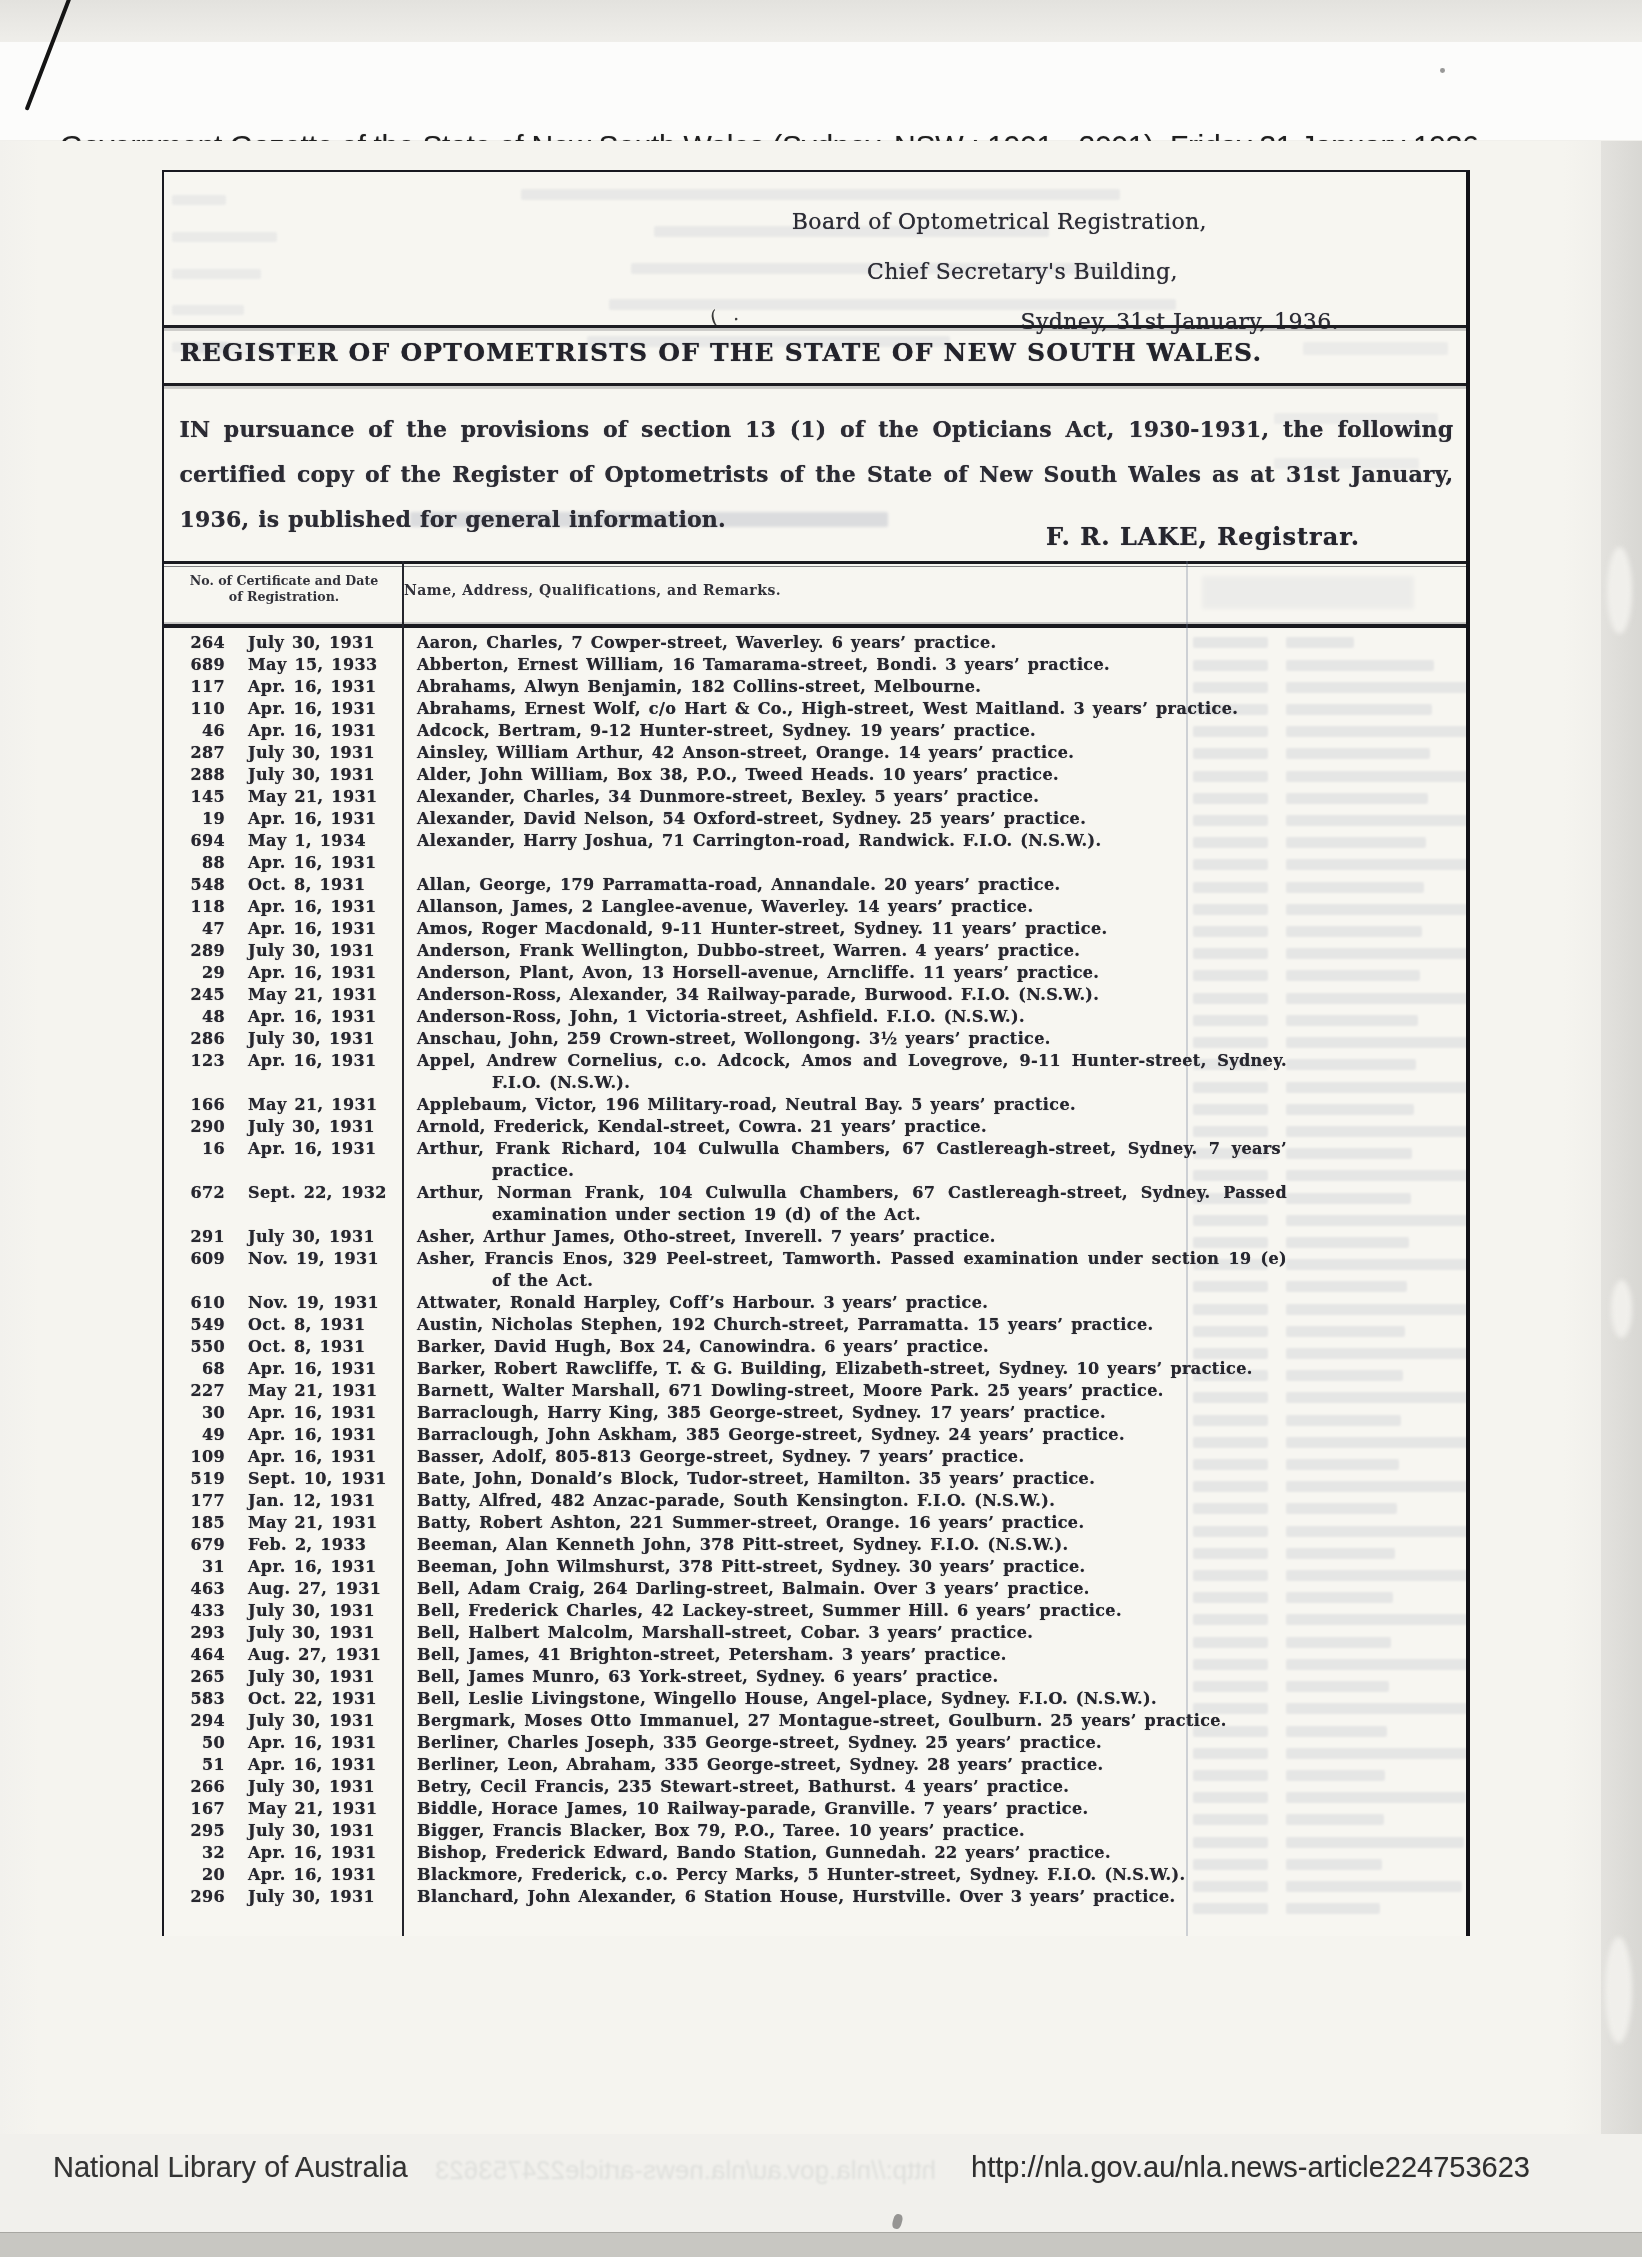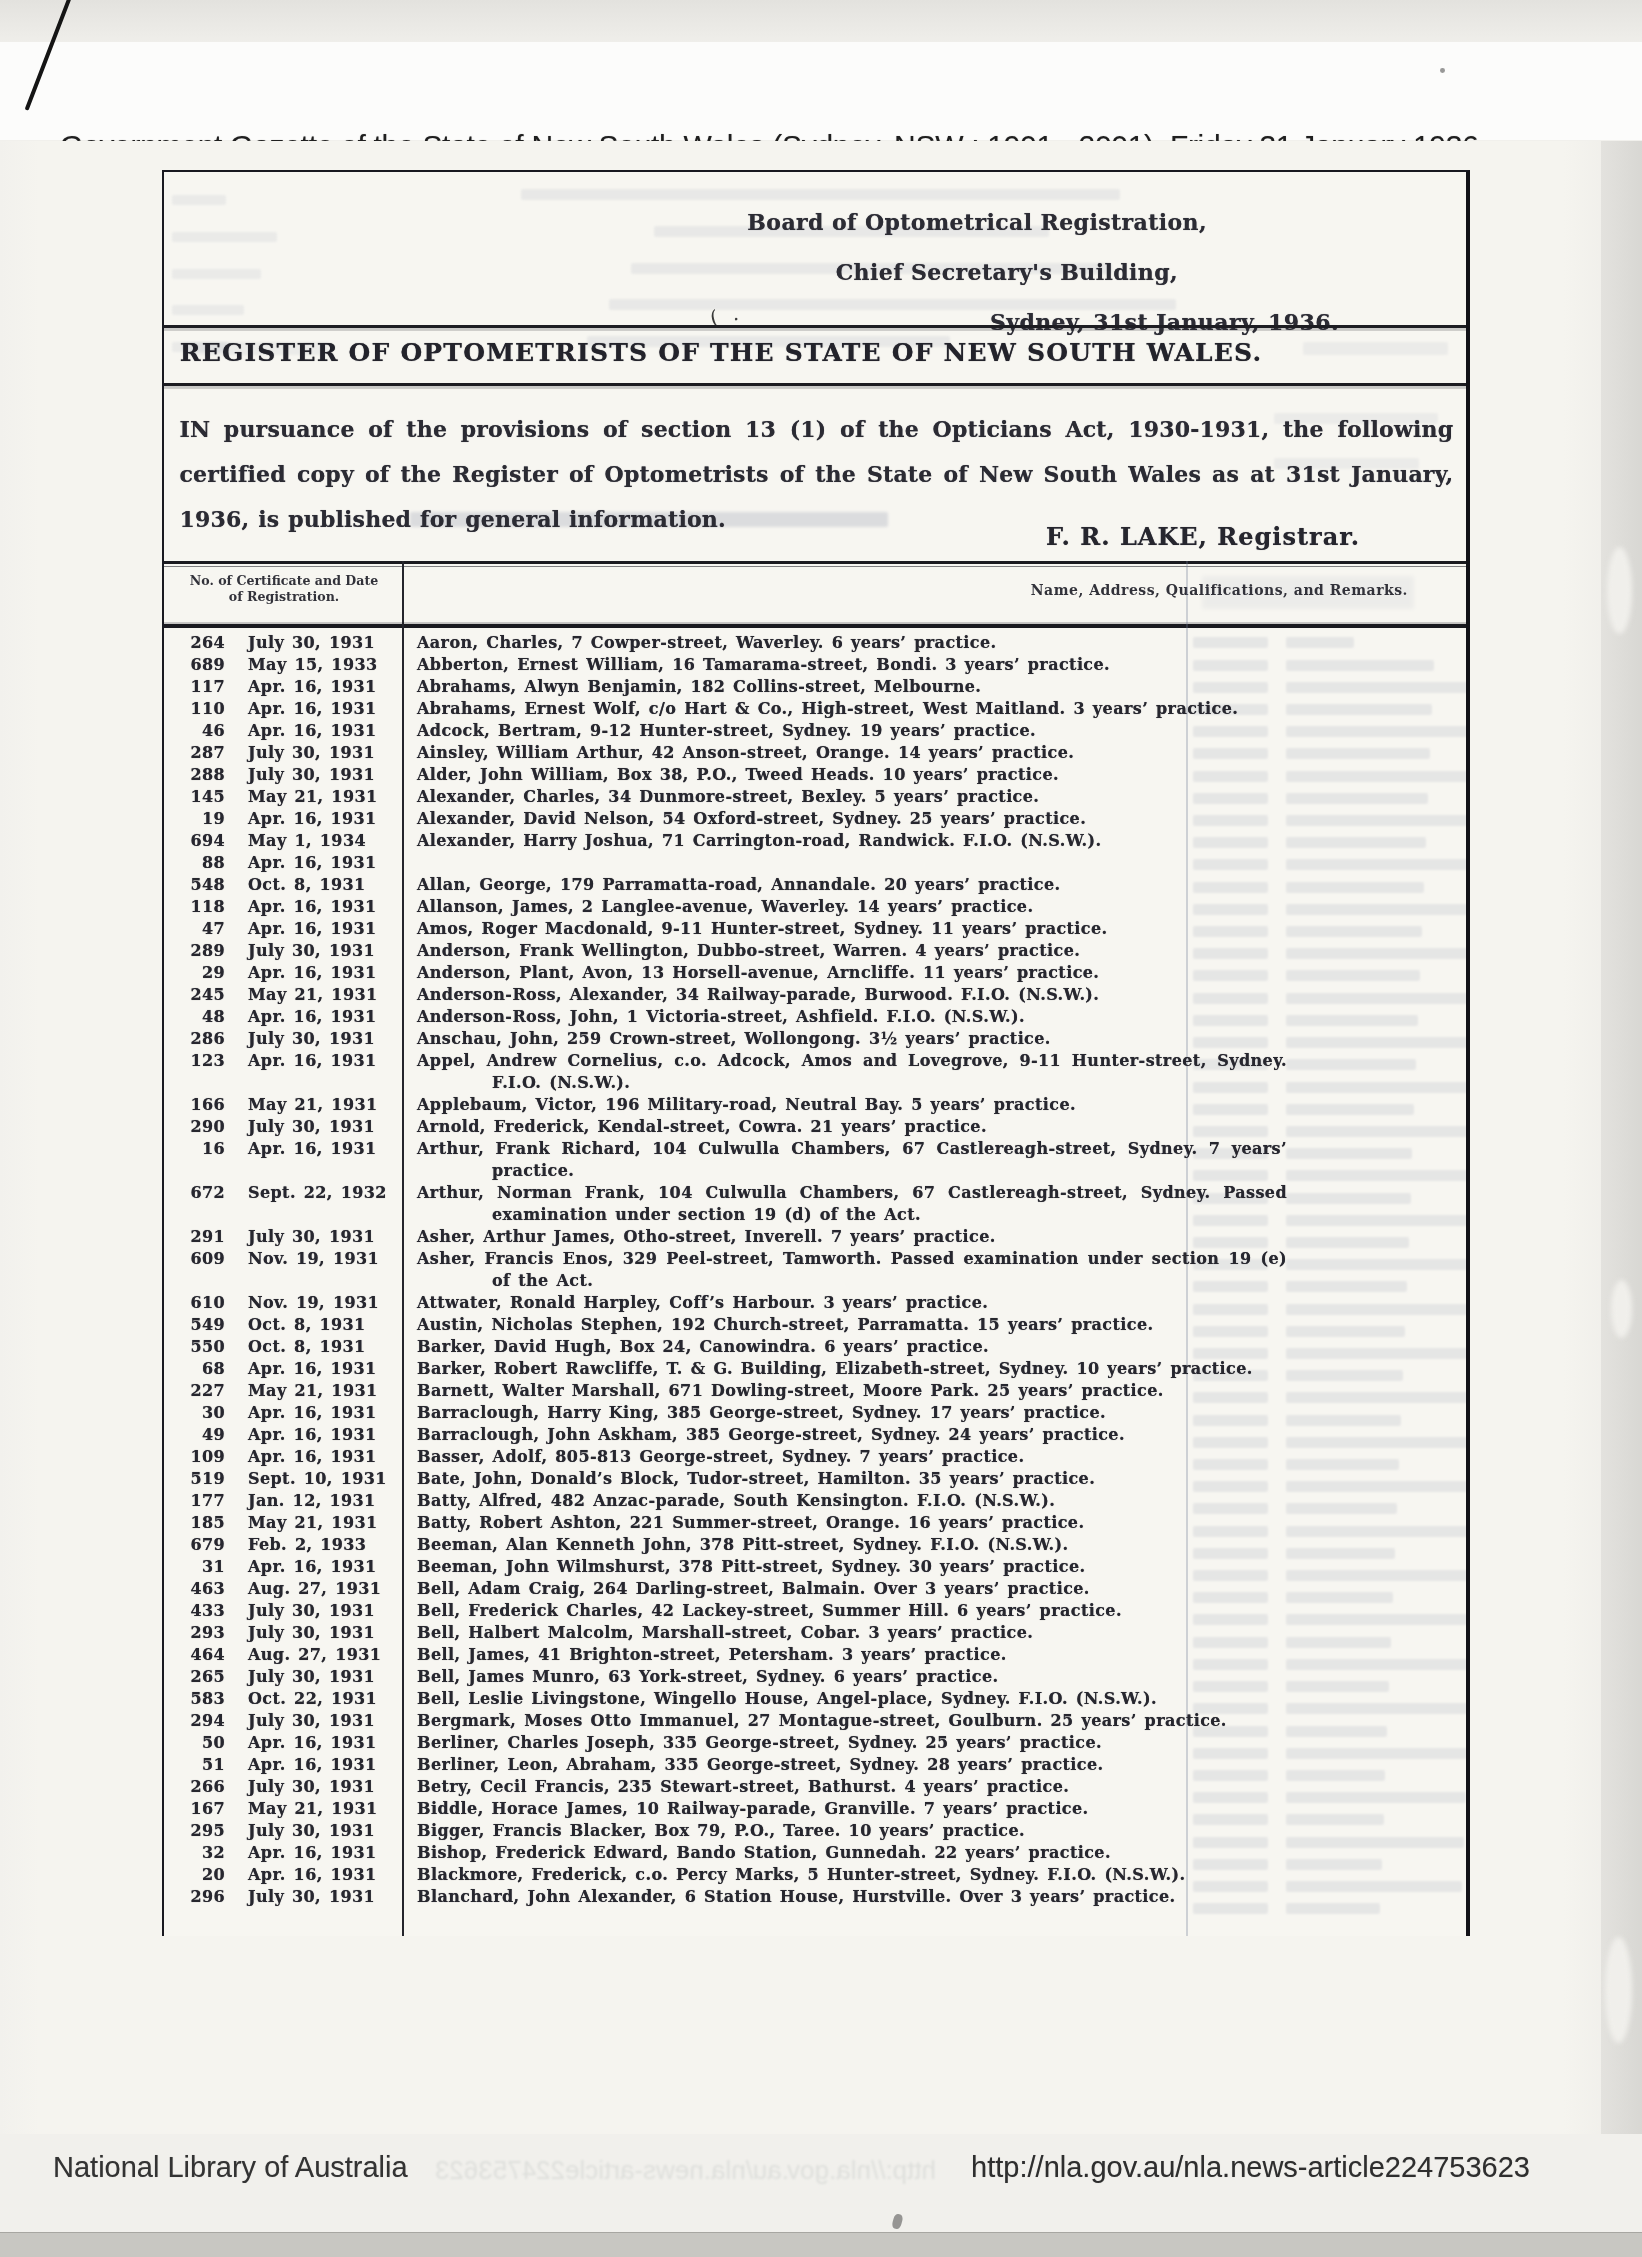--- a/index.html
+++ b/index.html
@@ -20,21 +20,21 @@
             background:linear-gradient(90deg,#f2f1ed 0,#f5f4ef 39px,#f5f4ef 1564px,#ecebe7 1642px);}
   .scan-right-edge{position:absolute;left:1601px;top:141px;width:42px;height:1993px;
             background:linear-gradient(90deg,#e3e2de,#d8d7d3);}
   .edge-blob{position:absolute;background:#f0efeb;border-radius:50%;filter:blur(2.9px);}
   
   .article{position:absolute;left:162px;top:170px;width:1308px;height:1766px;box-sizing:border-box;
            background:#f7f6f1;border-left:2.9px solid #191920;border-top:2.9px solid #191920;
            border-right:4.8px solid #121218;overflow:hidden;color:#27272f;}
   .article *{box-sizing:border-box;}
   .ghost{position:absolute;background:#6e7795;border-radius:1.9px;pointer-events:none;}
-  .dateline{position:absolute;top:25px;left:0;right:0;font-size:22px;font-weight:700;
+  .dateline{position:absolute;top:25px;left:0;right:0;font-size:22px;font-weight:400;
            line-height:50px;letter-spacing:0.4px;color:#2c2c34;
            text-shadow:0 0 0.7px rgba(40,40,55,.8);}
   .dateline div{text-align:right;}
   .dl1{padding-right:259px;} .dl2{padding-right:288px;} .dl3{padding-right:127px;}
   .ink-mark{position:absolute;left:546px;top:131px;font-size:20px;color:#3a3a3a;
            transform:rotate(-12deg);letter-spacing:3.9px;}
   .rule{position:absolute;left:0;right:0;height:2.9px;background:#1d1d22;
            box-shadow:0 2.9px 0 rgba(45,45,55,.22);}
   .rule-a{top:153px;} .rule-b{top:211px;}
   .article-title{position:absolute;top:166px;left:0;right:0;text-align:center;padding-right:188px;
@@ -44,21 +44,21 @@
            font-weight:700;text-align:justify;letter-spacing:0.2px;word-spacing:1px;color:#2b2b33;
            text-shadow:0 0 0.7px rgba(40,40,55,.75);}
   .signature{position:absolute;top:350px;left:0;right:0;text-align:right;padding-right:106px;
            font-size:24px;font-weight:700;letter-spacing:1px;color:#26262e;
            text-shadow:0 0 0.7px rgba(40,40,55,.8);}
   .rule-c{position:absolute;top:389px;left:0;right:0;height:6.8px;
            background:linear-gradient(#1b1b20 0,#1b1b20 2.9px,transparent 2.9px,transparent 4.8px,
                       rgba(30,30,38,.55) 4.8px,rgba(30,30,38,.55) 5.8px,transparent 5.8px);}
   .th1{position:absolute;top:401px;left:0;width:240px;text-align:center;font-size:12.6px;
            line-height:16.4px;font-weight:700;padding:0 19.3px;color:#32323a;}
-  .th2{position:absolute;top:410px;left:240px;right:58px;text-align:right;font-size:14px;
+  .th2{position:absolute;top:410px;left:240px;right:58px;text-align:left;font-size:14px;
            font-weight:700;letter-spacing:0.5px;color:#32323a;}
   .rule-d{position:absolute;top:452px;left:0;right:0;height:3.9px;background:#1a1a20;
            box-shadow:0 -1.9px 0 rgba(40,40,50,.25);}
   .col-divider{position:absolute;left:238px;top:389px;bottom:0;width:2.4px;background:#25252c;}
   .bleed-divider{position:absolute;left:1022px;top:389px;bottom:0;width:1.9px;
            background:rgba(110,118,145,.3);filter:blur(0.5px);}
   .rows{position:absolute;top:460px;left:0;right:0;font-size:16px;line-height:22px;
            font-weight:700;letter-spacing:0.4px;word-spacing:1.9px;color:#27272f;
            text-shadow:0 0 0.7px rgba(35,35,45,.75);}
   .row{display:flex;align-items:flex-start;}

